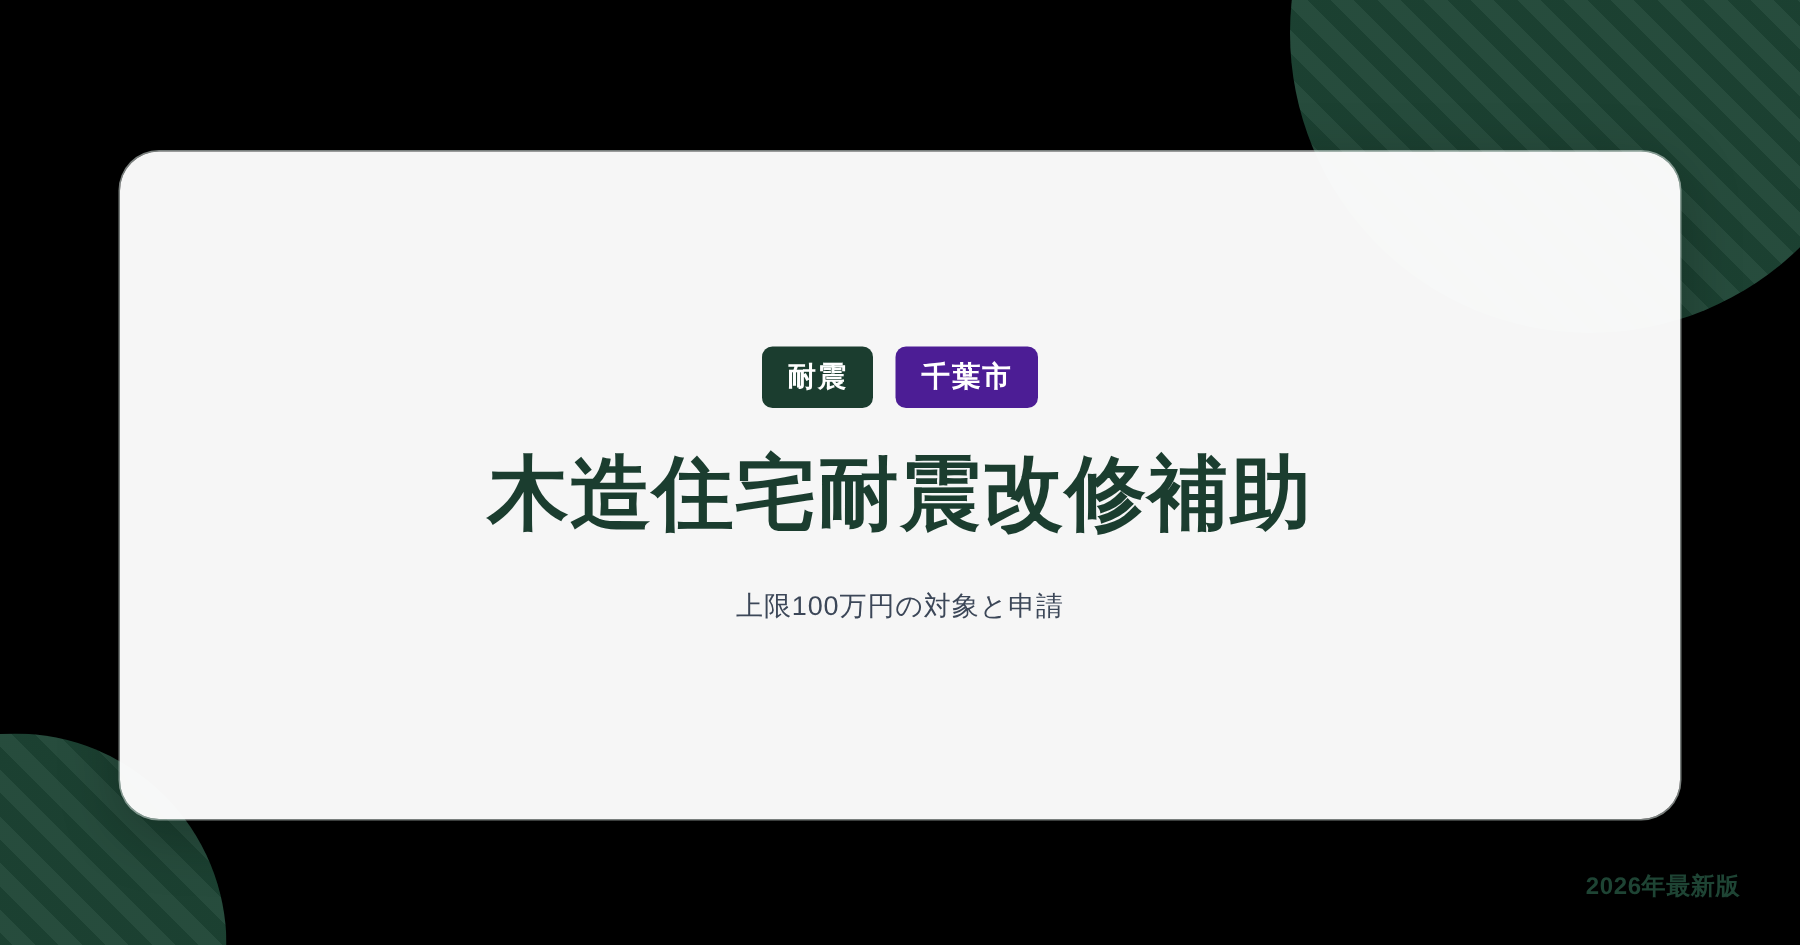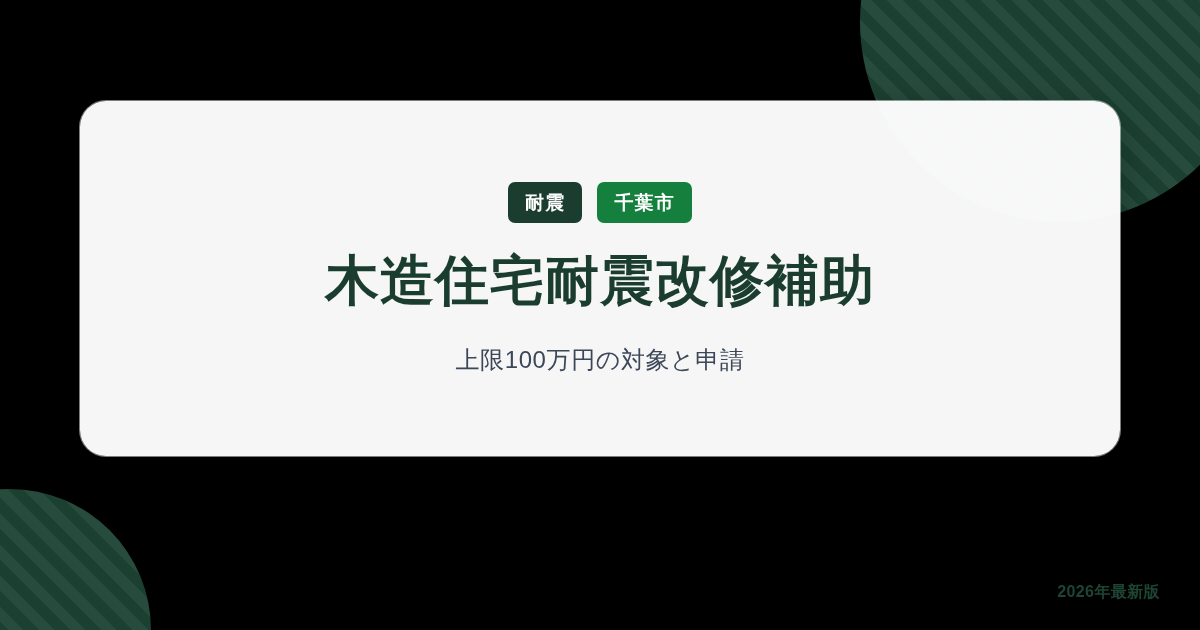--- a/index.html
+++ b/index.html
@@ -71,21 +71,21 @@
   }
   .brand-text .t1 { color: #273449; }
   .brand-text .t2 { color: #2563eb; }
 
   
   .card {
     position: absolute;
     left: 80px;
     top: 101px;
     width: 1040px;
-    height: 355px;
+    height: 445px;
     background: rgba(255,255,255,0.965);
     border-radius: 26px;
     box-shadow: 0 0 0 1px rgba(220,232,228,0.55),
                 0 10px 40px rgba(0,0,0,0.25);
     display: flex;
     flex-direction: column;
     align-items: center;
     justify-content: center;
     z-index: 4;
     overflow: hidden;
@@ -106,35 +106,35 @@
     padding: 0 17px;
     border-radius: 7px;
     color: #ffffff;
     font-size: 19px;
     font-weight: 700;
     letter-spacing: 1.2px;
     line-height: 1;
     box-sizing: border-box;
   }
   .badge.cat { background: #1b3d2f; }
-  .badge.area { background: #15803d; }
+  .badge.area { background: #4c1d95; }
 
   .title {
     color: #1b3d2f;
     font-size: 54px;
     font-weight: 700;
     letter-spacing: 1px;
     line-height: 1.16;
     margin: 0 0 32px 0;
     text-align: center;
     white-space: nowrap;
   }
   .subtitle {
     color: #3c4758;
-    font-size: 24px;
+    font-size: 18px;
     font-weight: 500;
     letter-spacing: 0.6px;
     line-height: 1.3;
     margin: 0;
     text-align: center;
     white-space: nowrap;
   }
 
   
   .footer-note {

